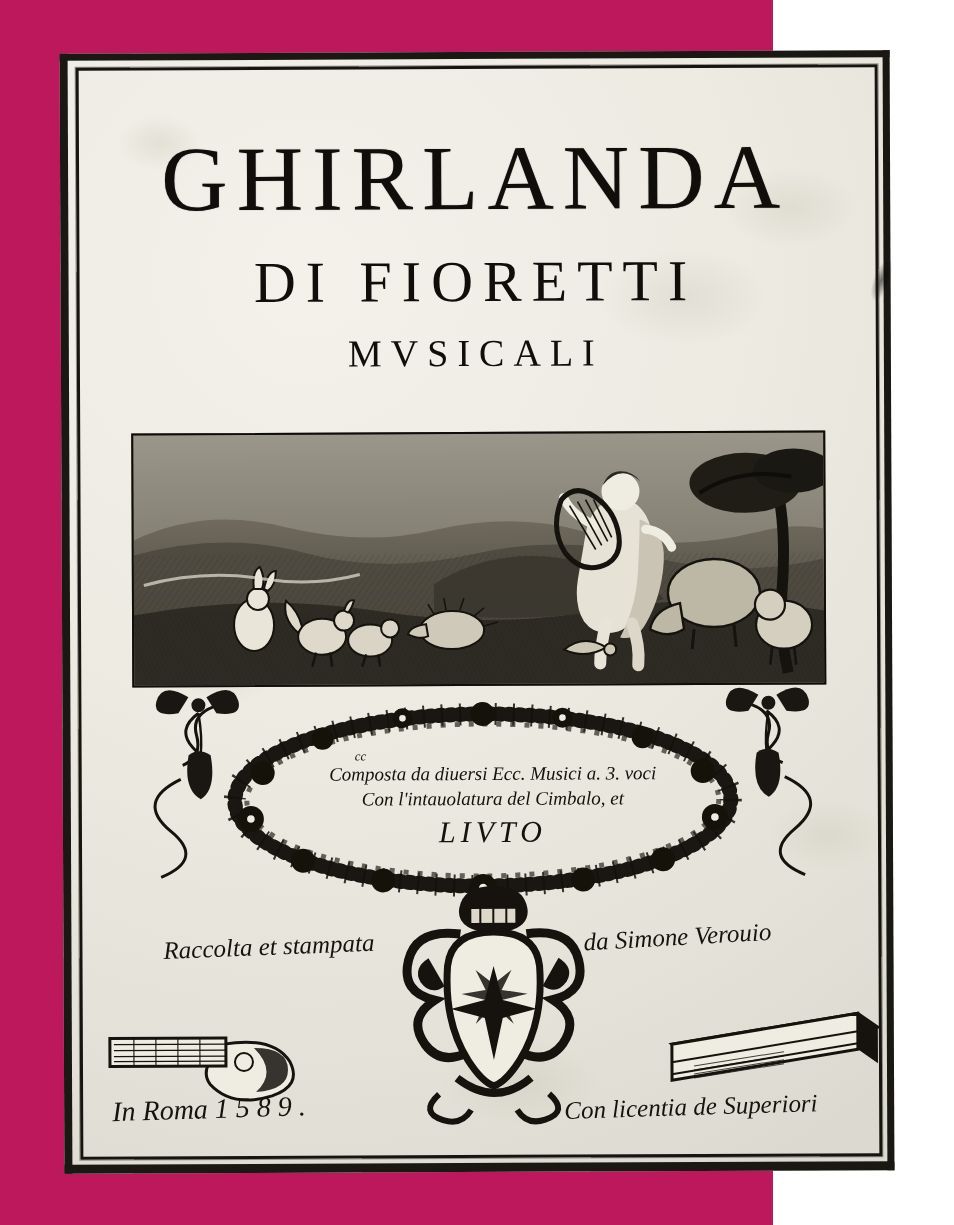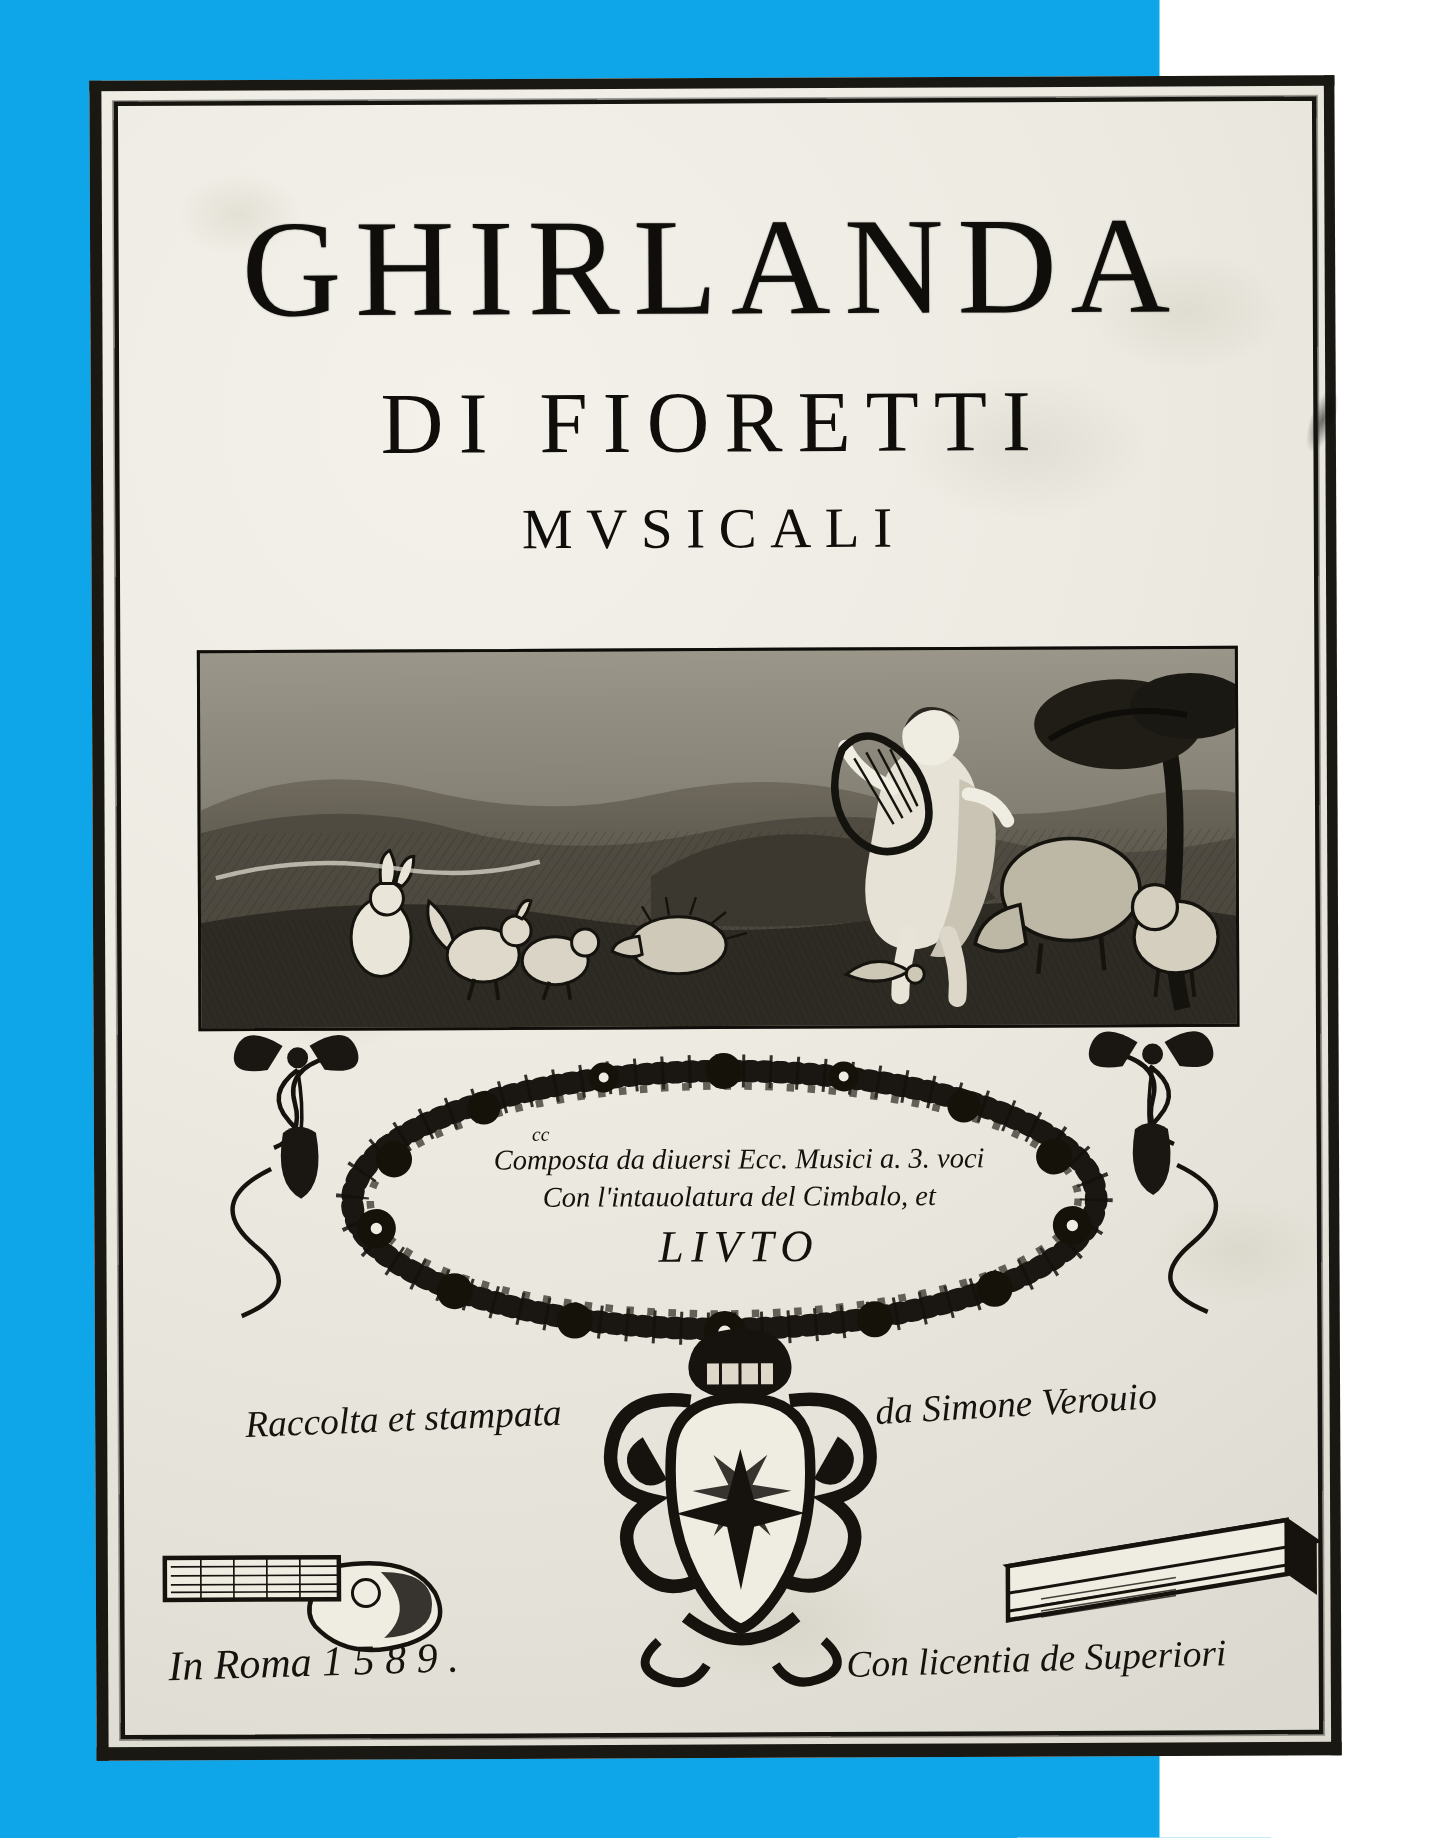--- a/index.html
+++ b/index.html
@@ -12,21 +12,21 @@
     height: 1225px;
     overflow: hidden;
     font-family: "Liberation Serif", serif;
   }
 
   
   #scan {
     position: absolute;
     left: 0; top: 0;
     width: 773px; height: 1225px;
-    background: #0ea5e9;
+    background: #be185d;
   }
 
   
   #leaf {
     position: absolute;
     left: 62px; top: 52px;
     width: 830px; height: 1120px;
     background:
       radial-gradient(120% 90% at 30% 20%, #f3f1ea 0%, #eceae1 45%, #e4e2d8 78%, #dcdad0 100%);
     box-shadow: 0 0 0 1px #cfcdc2 inset;

